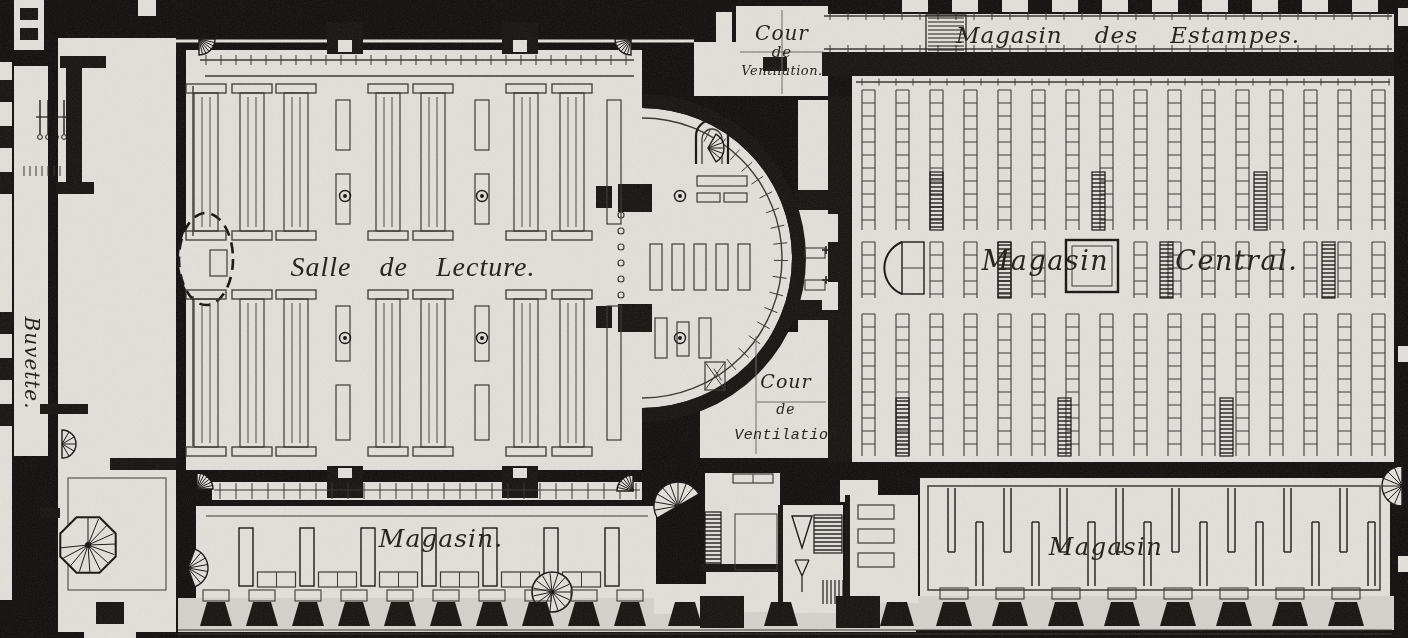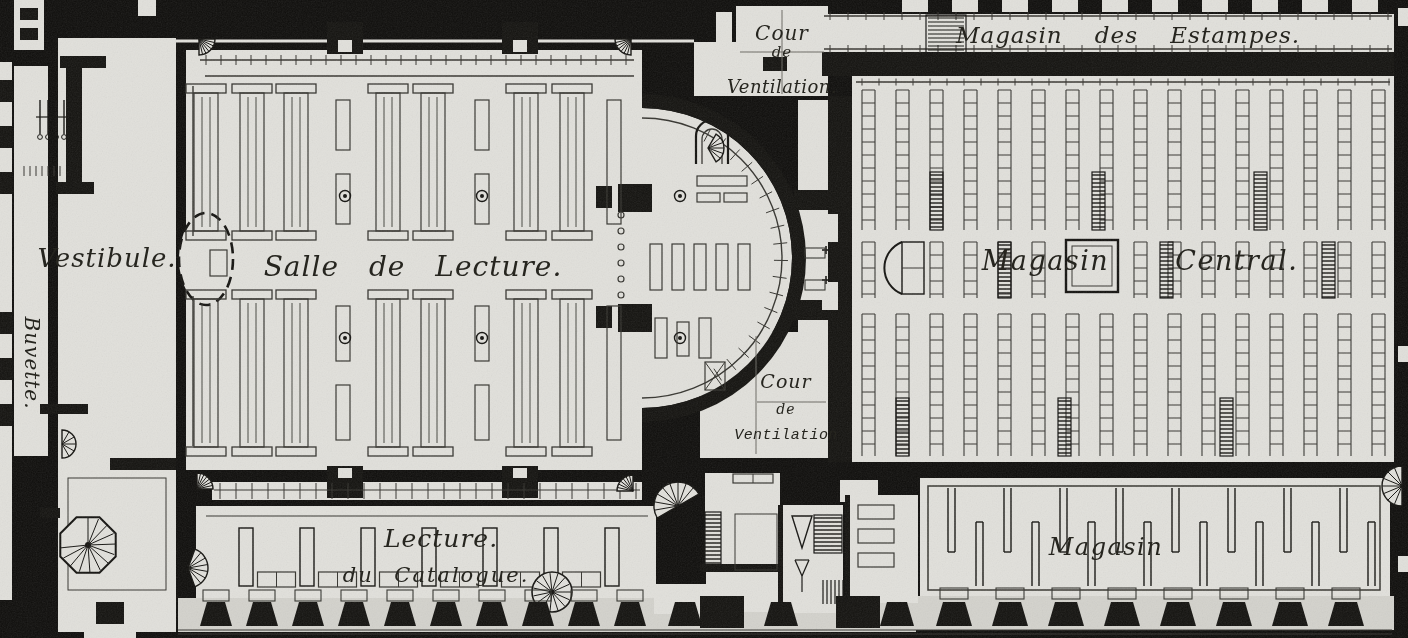--- a/index.html
+++ b/index.html
@@ -12,25 +12,25 @@
   .lbl {
     position:absolute; z-index:5;
     font-style:italic; color:#26251f;
     white-space:nowrap; transform:translateX(-50%);
     letter-spacing:1px; line-height:1.05;
     text-align:center;
   }
   .lbl-vestibule { left:107px; top:245px; font-size:26px; }
   .lbl-buvette   { left:31px;  top:363px; font-size:20px;
                    transform:translate(-50%,-50%) rotate(90deg); }
-  .lbl-salle     { left:413px; top:252px; font-size:28px; word-spacing:20px; }
+  .lbl-salle     { left:413px; top:252px; font-size:28px; word-spacing:20px;font-family:Liberation Serif, serif; }
   .lbl-courtn    { left:782px; top:23px; font-size:20px; }
   .lbl-courtn .s1{ font-size:20px; display:block; }
   .lbl-courtn .s2{ font-size:15px; display:block; margin-top:1px; }
-  .lbl-courtn .s3{ font-size:18px; display:block; margin-top:17px; letter-spacing:.5px; }
+  .lbl-courtn .s3{ font-size:13px; display:block; margin-top:3px; letter-spacing:.5px; }
   .lbl-courts    { left:786px; top:372px; }
   .lbl-courts .s1{ font-size:19px; display:block; }
   .lbl-courts .s2{ font-size:14px; display:block; margin-top:10px; }
   .lbl-courts .s3{ font-size:15px; display:block; margin-top:11px; letter-spacing:.4px;font-family:Liberation Mono, monospace; }
   .lbl-estampes  { left:1128px; top:23px; font-size:23px; word-spacing:24px; }
   .lbl-central   { left:1140px; top:247px; font-size:27px; word-spacing:56px; letter-spacing:1.5px; }
   .lbl-bureaux1  { left:441px; top:526px; font-size:25px; }
   .lbl-bureaux2  { left:436px; top:564px; font-size:21px; letter-spacing:2px; word-spacing:12px; }
   .lbl-magasins  { left:1106px; top:535px; font-size:24px; letter-spacing:1.5px; }
 </style>
@@ -1379,34 +1379,32 @@
       </g>
       <defs>
         <filter id="grain">
           <feTurbulence type="fractalNoise" baseFrequency="0.8" numOctaves="2"></feTurbulence>
           <feColorMatrix type="saturate" values="0"></feColorMatrix>
         </filter>
       </defs>
       <rect x="0" y="0" width="1408" height="638" filter="url(#grain)" opacity="0.12"></rect>
     </svg>
 
-  <div class="lbl lbl-vestibule">Vestibule.</div>
   <div class="lbl lbl-buvette">Buvette.</div>
   <div class="lbl lbl-salle">Salle de Lecture.</div>
 
   <div class="lbl lbl-courtn">
     <span class="s1">Cour</span>
     <span class="s2">de</span>
     <span class="s3">Ventilation.</span>
   </div>
 
   <div class="lbl lbl-courts">
     <span class="s1">Cour</span>
     <span class="s2">de</span>
     <span class="s3">Ventilation</span>
   </div>
 
   <div class="lbl lbl-estampes">Magasin des Estampes.</div>
   <div class="lbl lbl-central">Magasin Central.</div>
-  <div class="lbl lbl-bureaux1">Lecture.</div>
-  <div class="lbl lbl-bureaux2">du Catalogue.</div>
+  <div class="lbl lbl-bureaux1">Magasin.</div>
   <div class="lbl lbl-magasins">Magasin</div>
 </div>
 
 </body></html>

